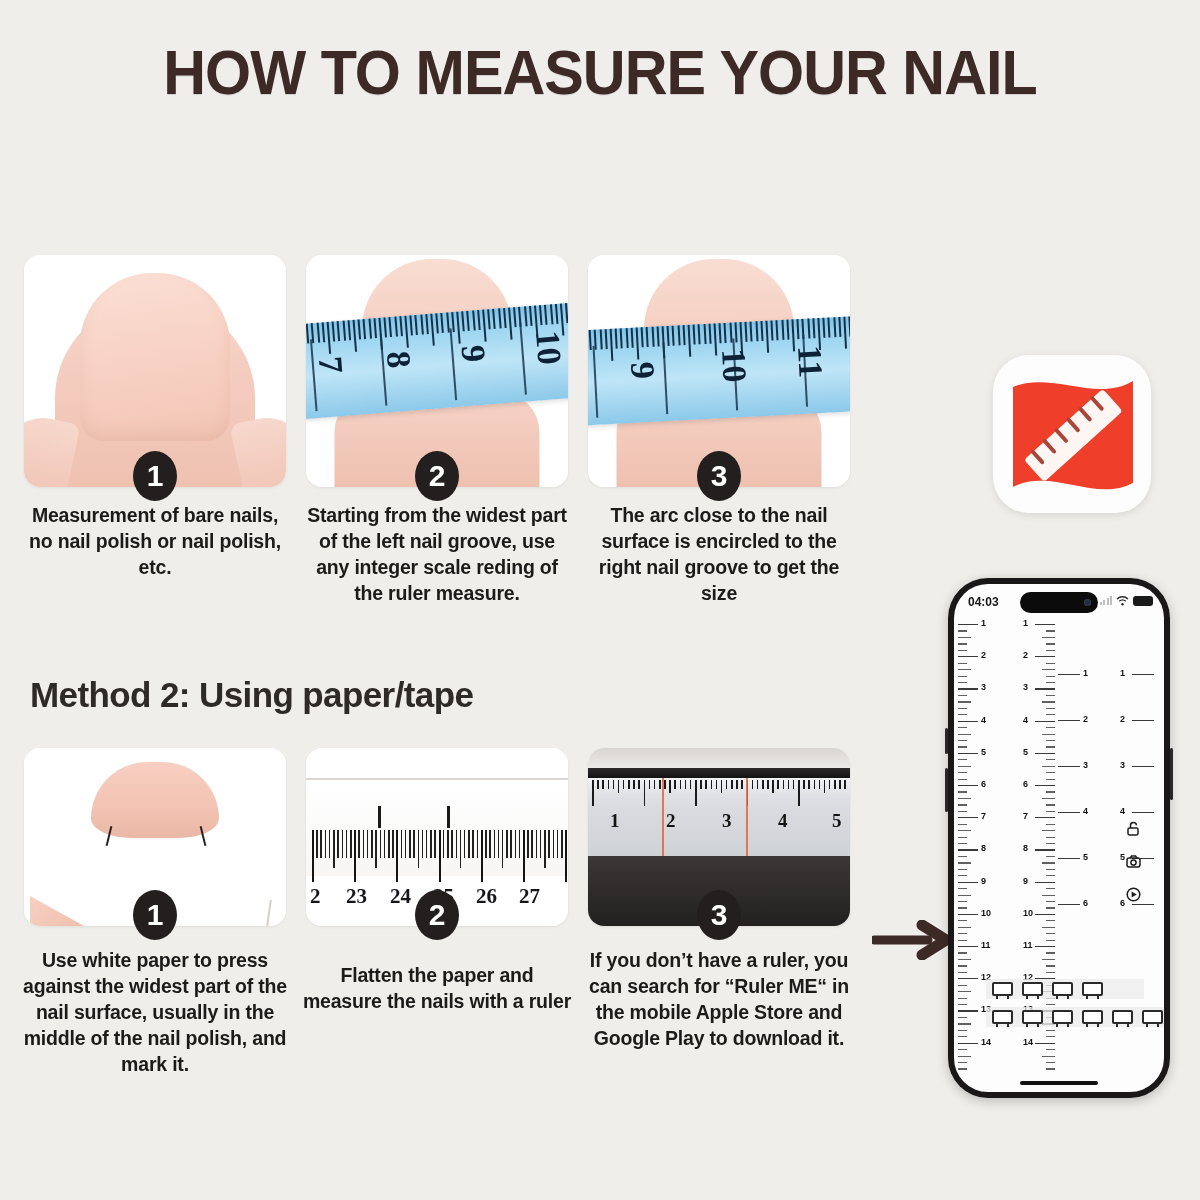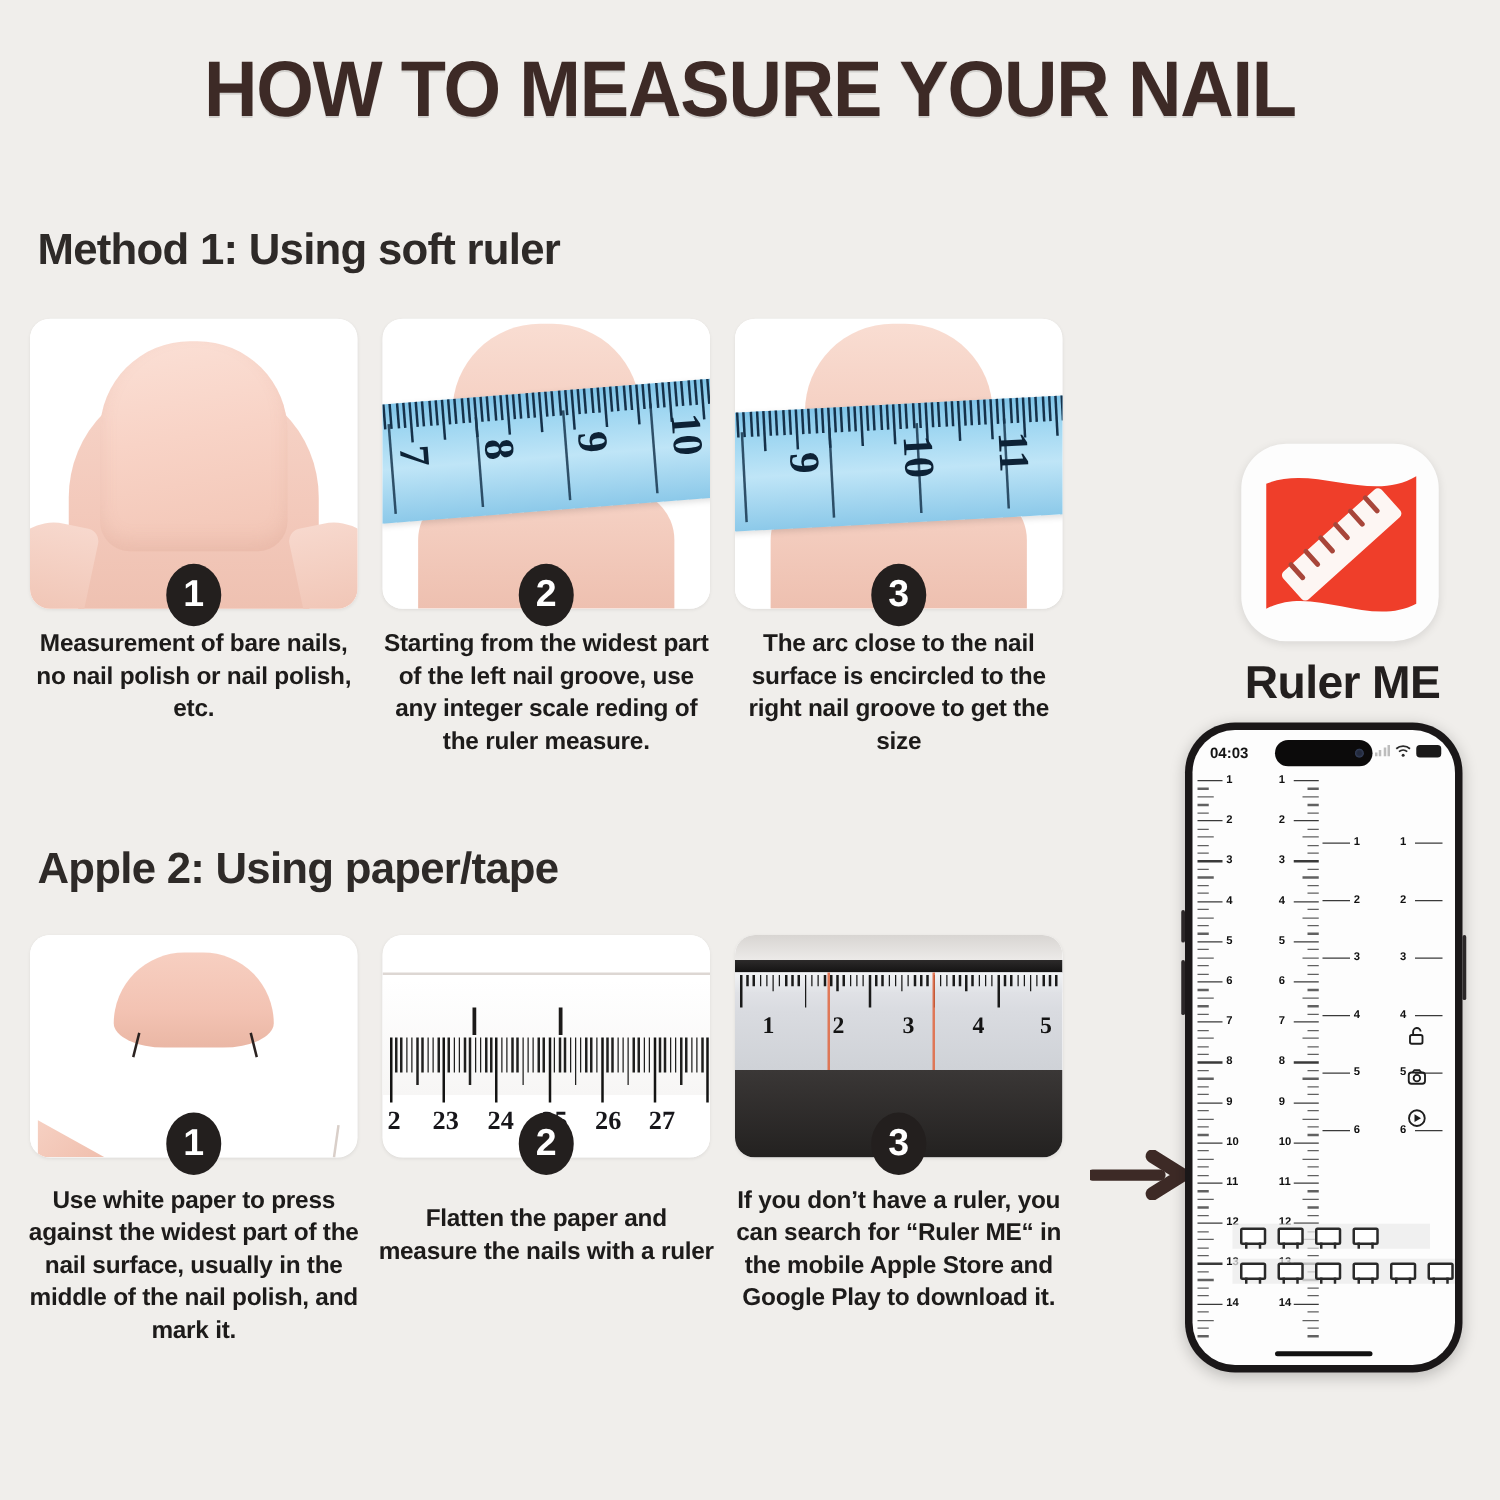--- a/index.html
+++ b/index.html
@@ -310,21 +310,20 @@
   .chip-band.a { top:395px; }
   .chip-band.b { top:423px; width:182px; }
 </style>
 </head>
 <body>
 
 <div id="page">
 
   <div class="page-title">HOW TO MEASURE YOUR NAIL</div>
 
-  <div class="method-heading" id="m1-heading">Method 1: Using soft ruler</div>
 
   <div class="row" id="row1">
 
     <div class="card c0">
       <div class="nail-scene">
         <div class="finger-body"></div>
         <div class="nail-plate"></div>
       </div>
     </div>
 
@@ -473,21 +472,21 @@
 
     <div class="step-badge s0">1</div>
     <div class="step-badge s1">2</div>
     <div class="step-badge s2">3</div>
 
     <div class="caption p0">Measurement of bare nails, no nail polish or nail polish, etc.</div>
     <div class="caption p1">Starting from the widest part of the left nail groove, use any integer scale reding of the ruler measure.</div>
     <div class="caption p2">The arc close to the nail surface is encircled to the right nail groove to get the size</div>
   </div>
 
-  <div class="method-heading" id="m2-heading">Apple 2: Using paper/tape</div>
+  <div class="method-heading" id="m2-heading">Method 2: Using paper/tape</div>
 
   <div class="row" id="row2">
 
     <div class="card c0">
       <div class="paper-scene">
         <div class="paper-nail"></div>
         <div class="mark left"></div>
         <div class="mark right"></div>
         <div class="paper-corner"></div>
         <div class="paper-edge"></div>
@@ -669,21 +668,20 @@
           <path d="M38 66 V80"></path>
           <path d="M54 66 V80"></path>
           <path d="M70 66 V80"></path>
           <path d="M86 66 V80"></path>
           <path d="M102 66 V80"></path>
           <path d="M118 66 V80"></path>
         </g>
       </g>
     </svg>
   </div>
-  <div id="app-label">Ruler ME</div>
 
   <div id="phone">
     <div class="phone-side-right"></div>
     <div class="screen">
 
       <div class="island">
         <div class="cam"></div>
       </div>
 
       <div class="status-time">04:03</div>

